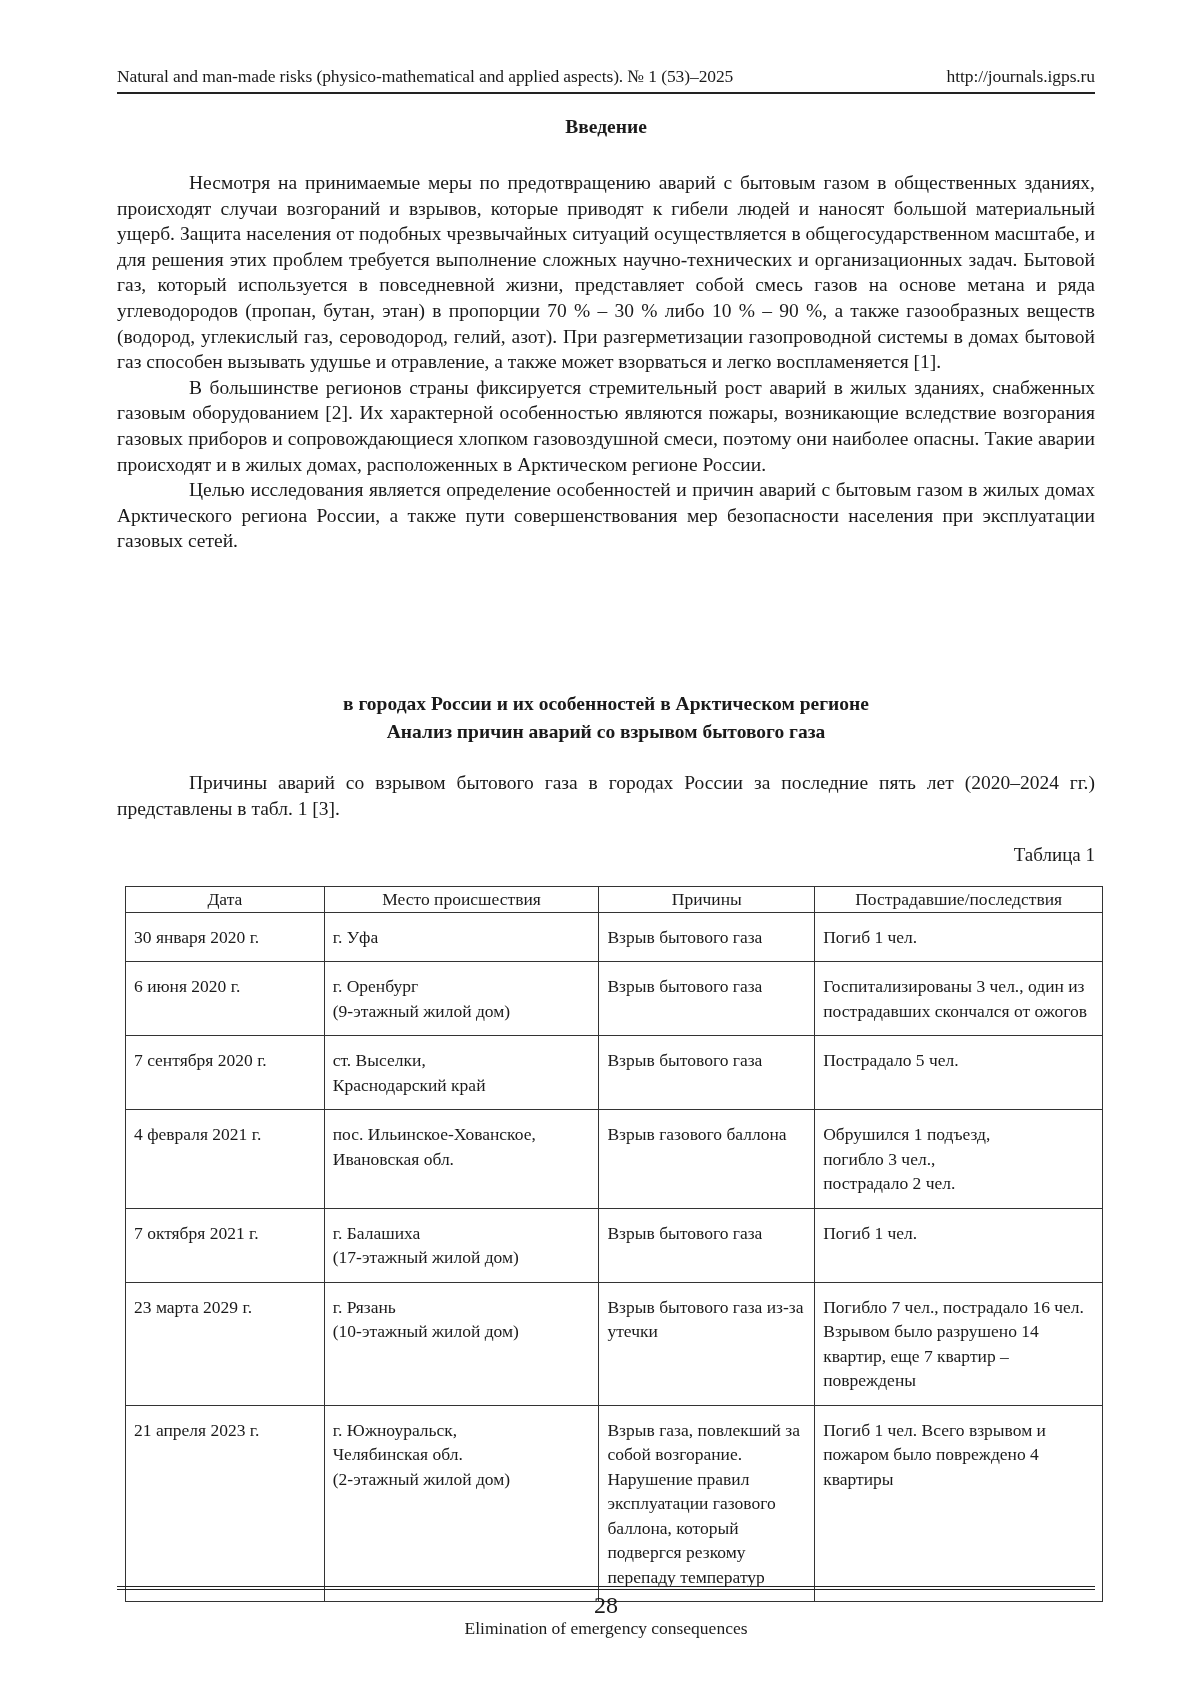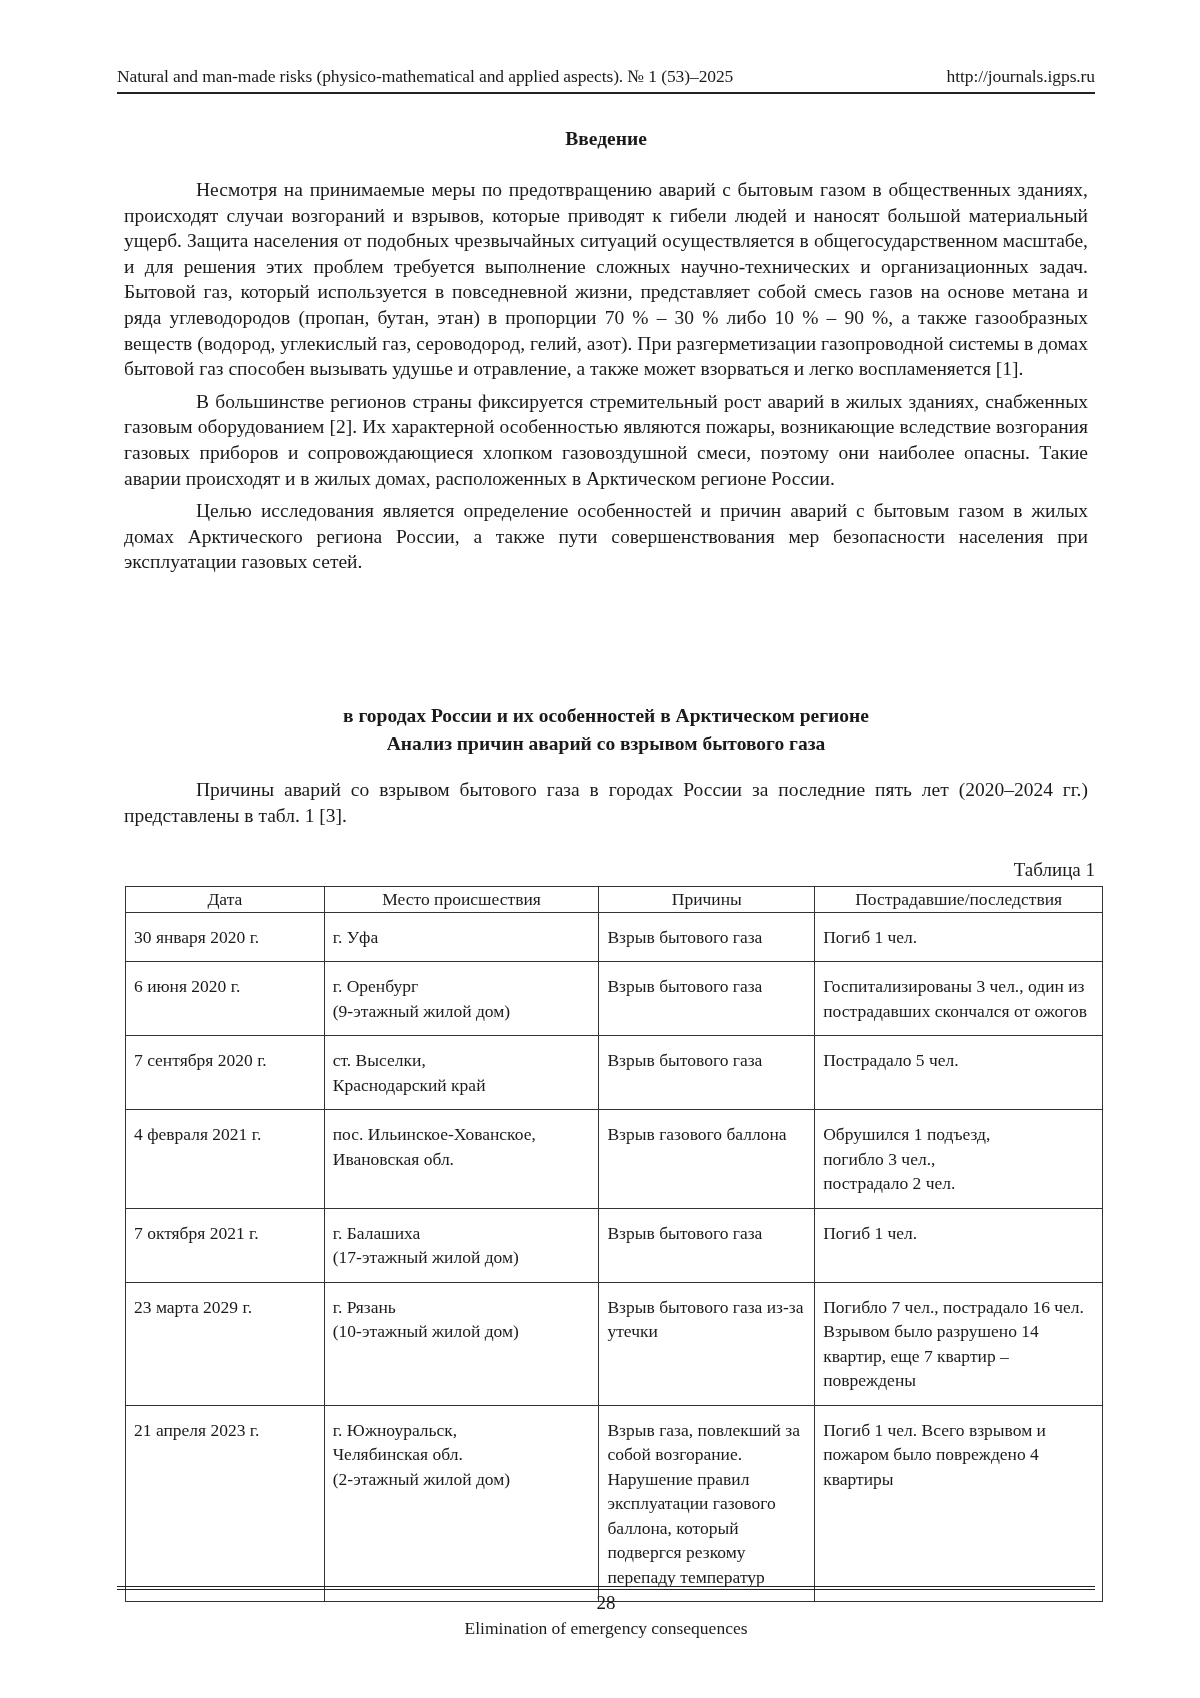--- a/index.html
+++ b/index.html
@@ -15,35 +15,35 @@
     display: flex; justify-content: space-between; align-items: baseline;
     font-size: 17.5px; letter-spacing: -0.1px;
   }
   .head-rule {
     position: absolute; top: 92px; left: 0; width: 978px;
     border-top: 2px solid #222;
   }
 
   .section-title {
     position: absolute; left: 0; width: 978px; text-align: center;
-    font-weight: bold; font-size: 19.5px; margin-top: 12px;
+    font-weight: bold; font-size: 19.5px;
   }
   .section-title.t1 { top: 116px; }
   .section-title.t2 { top: 690px; line-height: 28px; }
 
   .body-text {
     position: absolute; left: 0; width: 978px;
     font-size: 19.5px; line-height: 25.6px; text-align: justify;
   }
-  .body-text p { margin: 7px; text-indent: 72px; }
+  .body-text p { margin: 0; text-indent: 72px; }
   .body-text.b1 { top: 170px; }
   .body-text.b2 { top: 770px; }
 
   .table-caption {
-    position: absolute; top: 844px; right: 0; font-size: 19px; margin-top: 15px;
+    position: absolute; top: 844px; right: 0; font-size: 19px;
   }
 
   table.data-table {
     position: absolute; top: 886px; left: 8px; width: 978px;
     border-collapse: collapse; font-size: 17.5px; line-height: 24.5px;
   }
   table.data-table th, table.data-table td {
     border: 1.5px solid #333; padding: 12px 8px; vertical-align: top; text-align: left;
   }
   table.data-table th { font-weight: normal; text-align: center; padding: 0 4px; }
@@ -52,21 +52,21 @@
   col.c2 { width: 275px; }
   col.c3 { width: 216px; }
   col.c4 { width: 288px; }
 
   .foot-rule {
     position: absolute; top: 1586px; left: 0; width: 978px;
     border-top: 4px double #222;
   }
   .page-number {
     position: absolute; top: 1592px; left: 0; width: 978px; text-align: center;
-    font-size: 19px;
+    font-size: 24px;
   }
   .footer-title {
     position: absolute; top: 1618px; left: 0; width: 978px; text-align: center;
     font-size: 17.5px;
   }
 </style>
 </head>
 <body>
 
 <div class="page">

